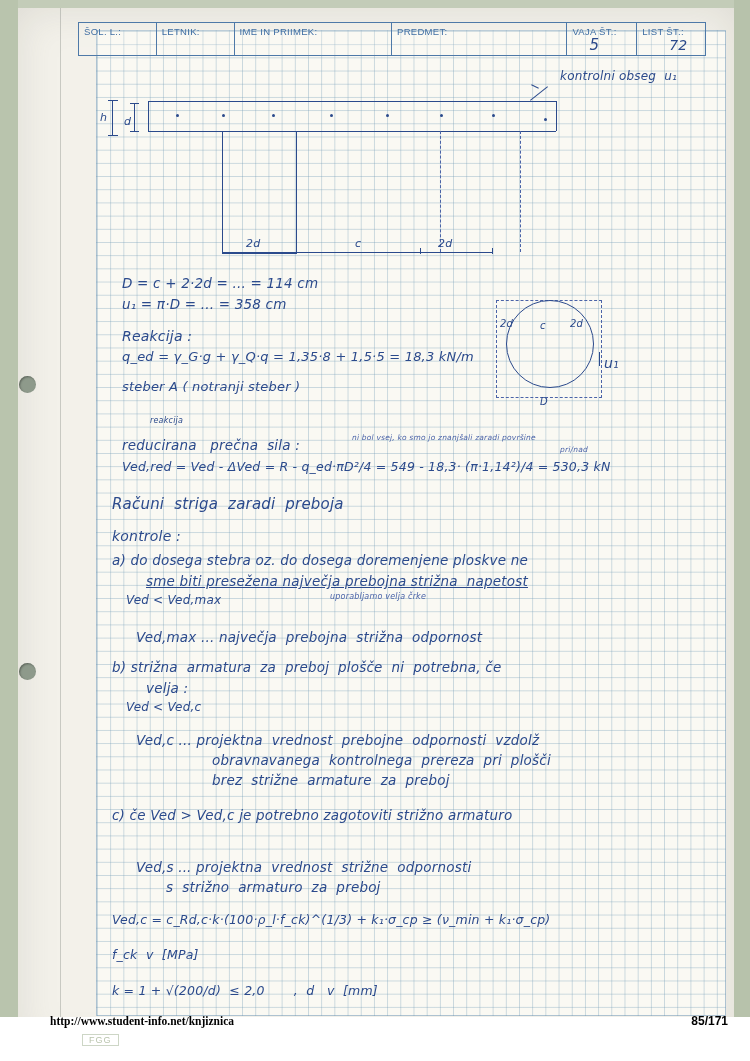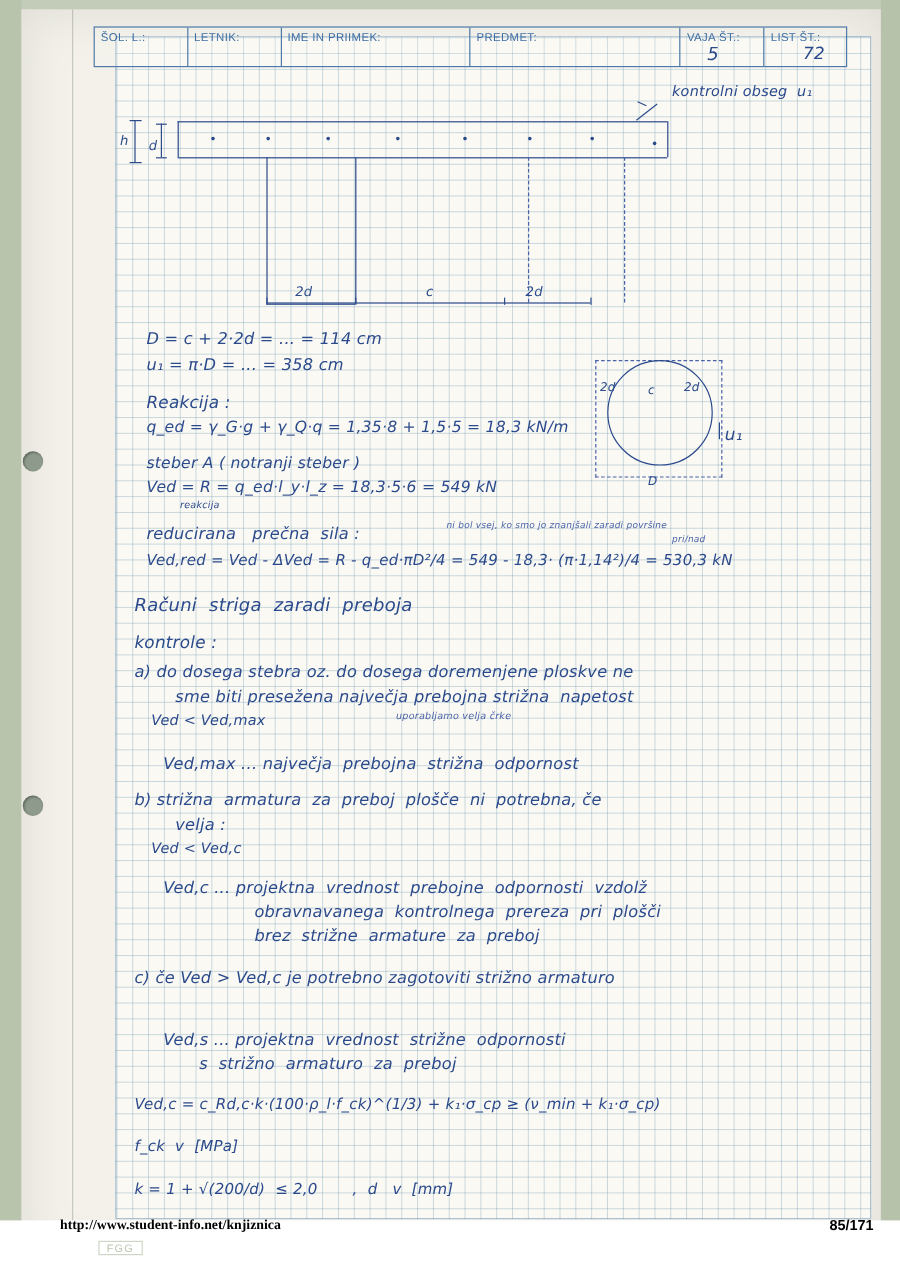--- a/index.html
+++ b/index.html
@@ -223,33 +223,32 @@
   <div class="hw cur" style="left:540px;top:396px;font-size:10px;">D</div>
   <div class="ln h1" style="left:600px;top:352px;width:14px;transform:rotate(90deg);transform-origin:left top;"></div>
 
   <div class="hw cur" style="left:122px;top:276px;font-size:13.5px;">D = c + 2·2d = ... = 114 cm</div>
   <div class="hw cur" style="left:122px;top:297px;font-size:13.5px;">u₁ = π·D = ... = 358 cm</div>
 
   <div class="hw cur" style="left:122px;top:328px;font-size:14px;">Reakcija :</div>
   <div class="hw cur" style="left:122px;top:350px;font-size:13px;">q_ed = γ_G·g + γ_Q·q = 1,35·8 + 1,5·5 = 18,3 kN/m</div>
 
   <div class="hw cur" style="left:122px;top:380px;font-size:13px;">steber A ( notranji steber )</div>
-  <div class="hw cur" style="left:122px;top:400px;font-size:13px;">Ved = R = q_ed·l_y·l_z = 18,3·5·6 = 549 kN</div>
   <div class="hw cur tiny" style="left:150px;top:416px;font-size:8px;">reakcija</div>
 
   <div class="hw cur" style="left:122px;top:438px;font-size:13.5px;font-style:italic;">reducirana   prečna  sila :</div>
-  <div class="hw cur tiny" style="left:372px;top:434px;font-size:7.5px;color:#4a63a8;">ni bol vsej, ko smo jo znanjšali zaradi površine</div>
+  <div class="hw cur tiny" style="left:352px;top:434px;font-size:7.5px;color:#4a63a8;">ni bol vsej, ko smo jo znanjšali zaradi površine</div>
   <div class="hw cur tiny" style="left:560px;top:446px;font-size:7.5px;color:#4a63a8;">pri/nad</div>
   <div class="hw cur" style="left:122px;top:460px;font-size:12.5px;">Ved,red = Ved - ΔVed = R - q_ed·πD²/4 = 549 - 18,3· (π·1,14²)/4 = 530,3 kN</div>
 
   <div class="hw cur" style="left:112px;top:496px;font-size:15px;">Računi  striga  zaradi  preboja</div>
   <div class="hw cur" style="left:112px;top:528px;font-size:14px;">kontrole :</div>
 
   <div class="hw cur" style="left:112px;top:553px;font-size:13.5px;">a) do dosega stebra oz. do dosega doremenjene ploskve ne</div>
-  <div class="hw cur" style="left:146px;top:574px;font-size:13.5px;">sme biti presežena največja prebojna strižna  napetost</div>
+  <div class="hw cur" style="left:146px;top:574px;font-size:13.5px;text-decoration:underline;">sme biti presežena največja prebojna strižna  napetost</div>
   <div class="hw cur" style="left:126px;top:594px;font-size:12px;">Ved &lt; Ved,max</div>
   <div class="hw cur tiny" style="left:330px;top:592px;font-size:8px;color:#4a63a8;">uporabljamo velja črke</div>
 
   <div class="hw cur" style="left:136px;top:630px;font-size:13.5px;">Ved,max ... največja  prebojna  strižna  odpornost</div>
 
   <div class="hw cur" style="left:112px;top:660px;font-size:13.5px;">b) strižna  armatura  za  preboj  plošče  ni  potrebna, če</div>
   <div class="hw cur" style="left:146px;top:681px;font-size:13.5px;">velja :</div>
   <div class="hw cur" style="left:126px;top:701px;font-size:12px;">Ved &lt; Ved,c</div>
 
   <div class="hw cur" style="left:136px;top:733px;font-size:13.5px;">Ved,c ... projektna  vrednost  prebojne  odpornosti  vzdolž</div>

